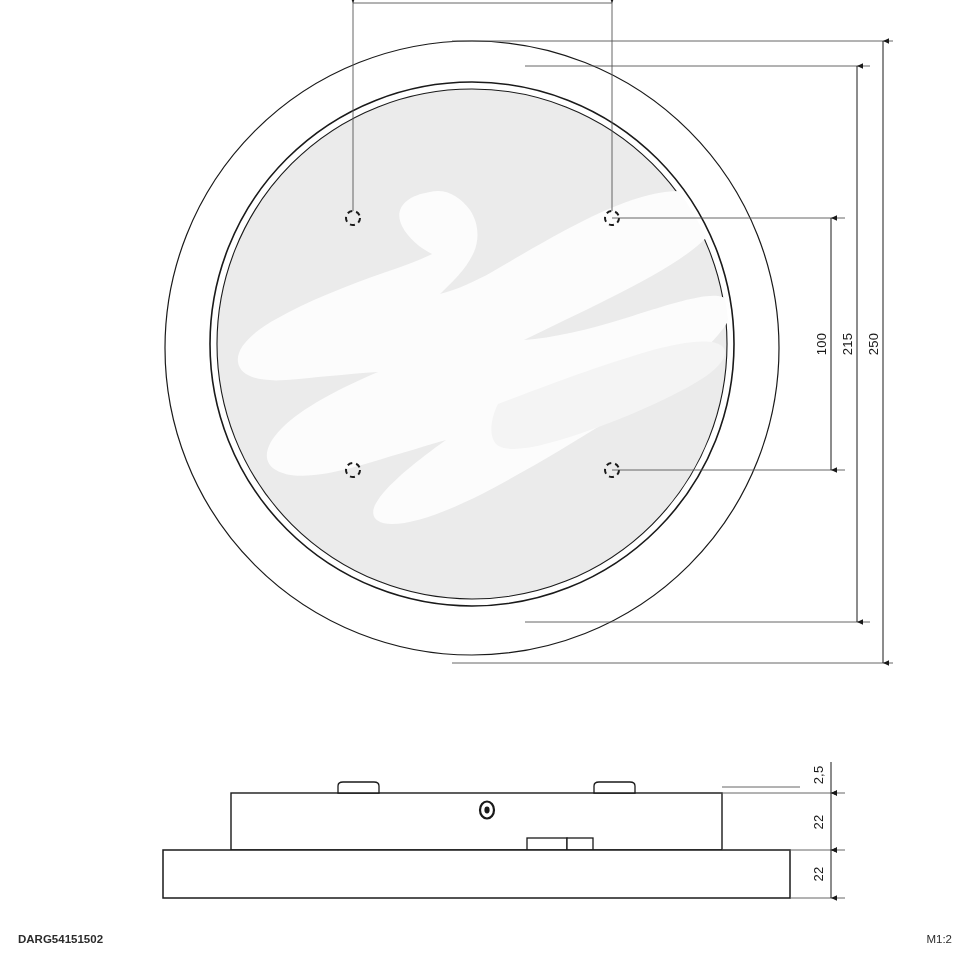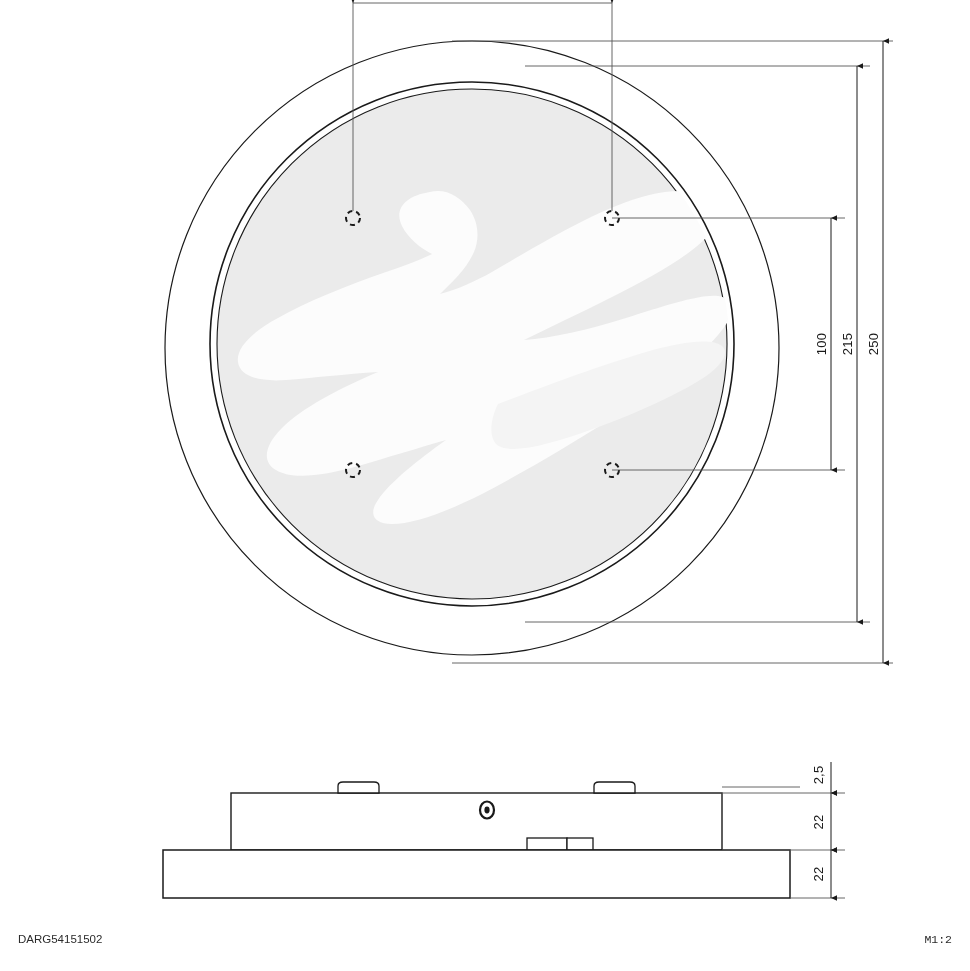--- a/index.html
+++ b/index.html
@@ -39,23 +39,23 @@
     height: 16px;
     display: flex;
     align-items: center;
     justify-content: space-between;
     padding: 0 18px;
     box-sizing: border-box;
     font-size: 11.5px;
     color: #2b2b2b;
     font-family: "Liberation Sans", sans-serif;
   }
-  .footer-left  { flex: 0 0 auto; text-align: left; }
+  .footer-left  { flex: 0 0 auto; text-align: left; font-weight: bold; }
   .footer-center{ flex: 1 1 auto; text-align: center; }
-  .footer-right { flex: 0 0 auto; text-align: center; font-family: Liberation Mono, monospace; }
+  .footer-right { flex: 0 0 auto; text-align: center; }
 </style>
 </head>
 <body>
 
 <div id="sheet">
 
   <svg id="drawing-svg" viewBox="0 0 970 971">
 
     <defs>
       <marker id="arrow-down" viewBox="0 0 10 10" refX="5" refY="9" markerWidth="7" markerHeight="7" orient="auto-start-reverse">

